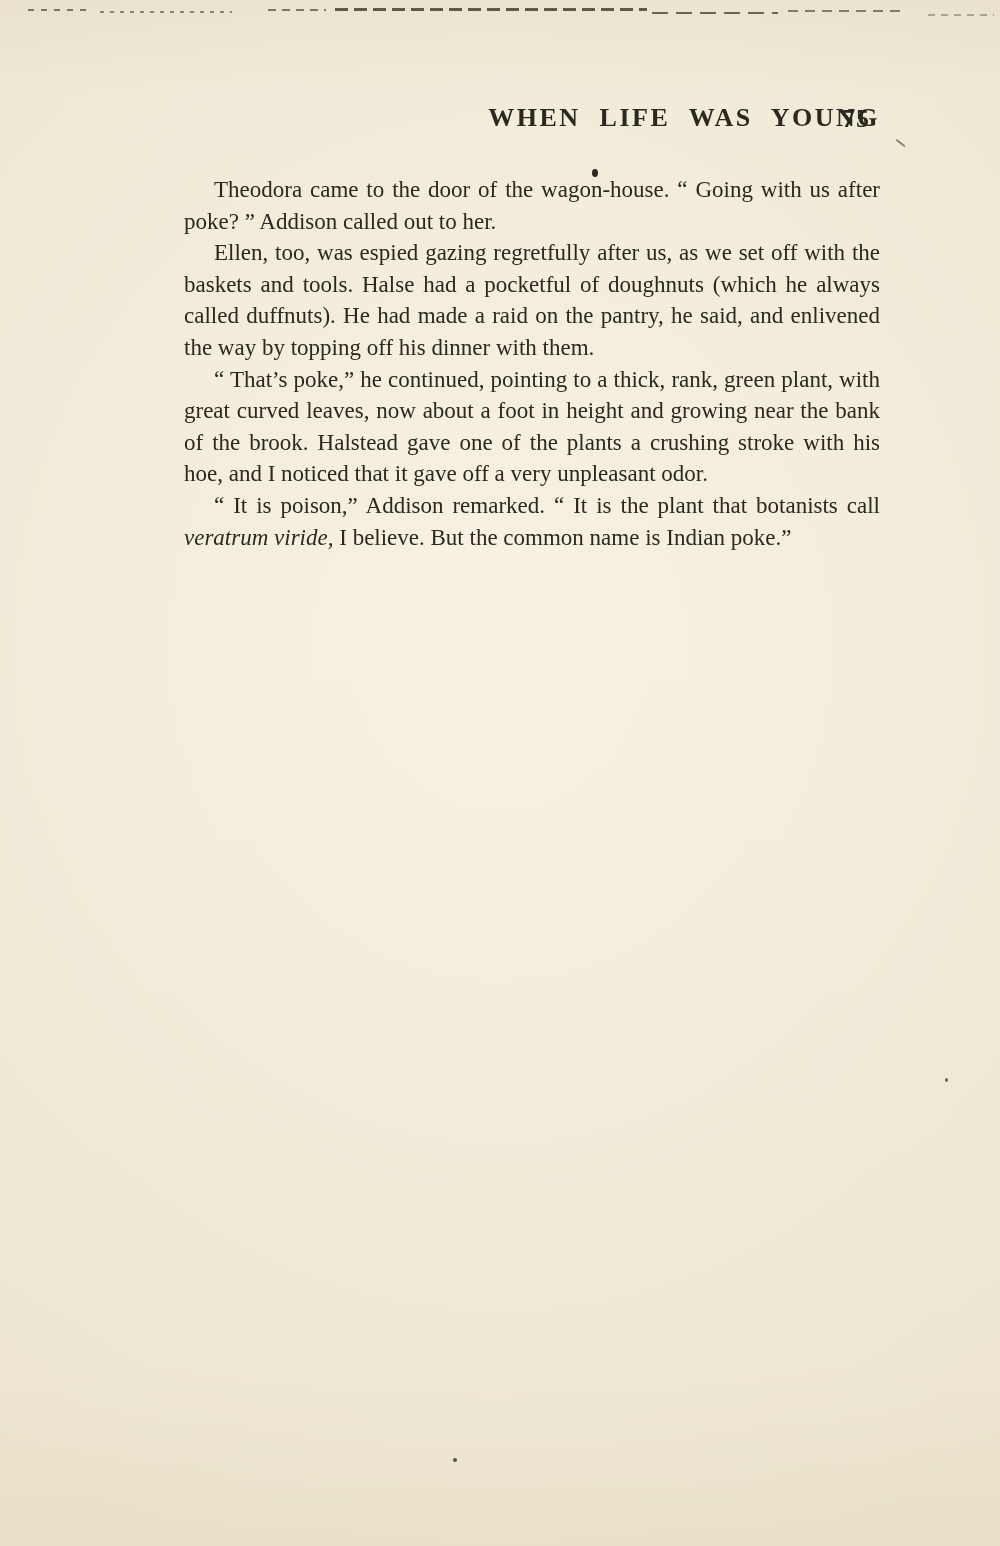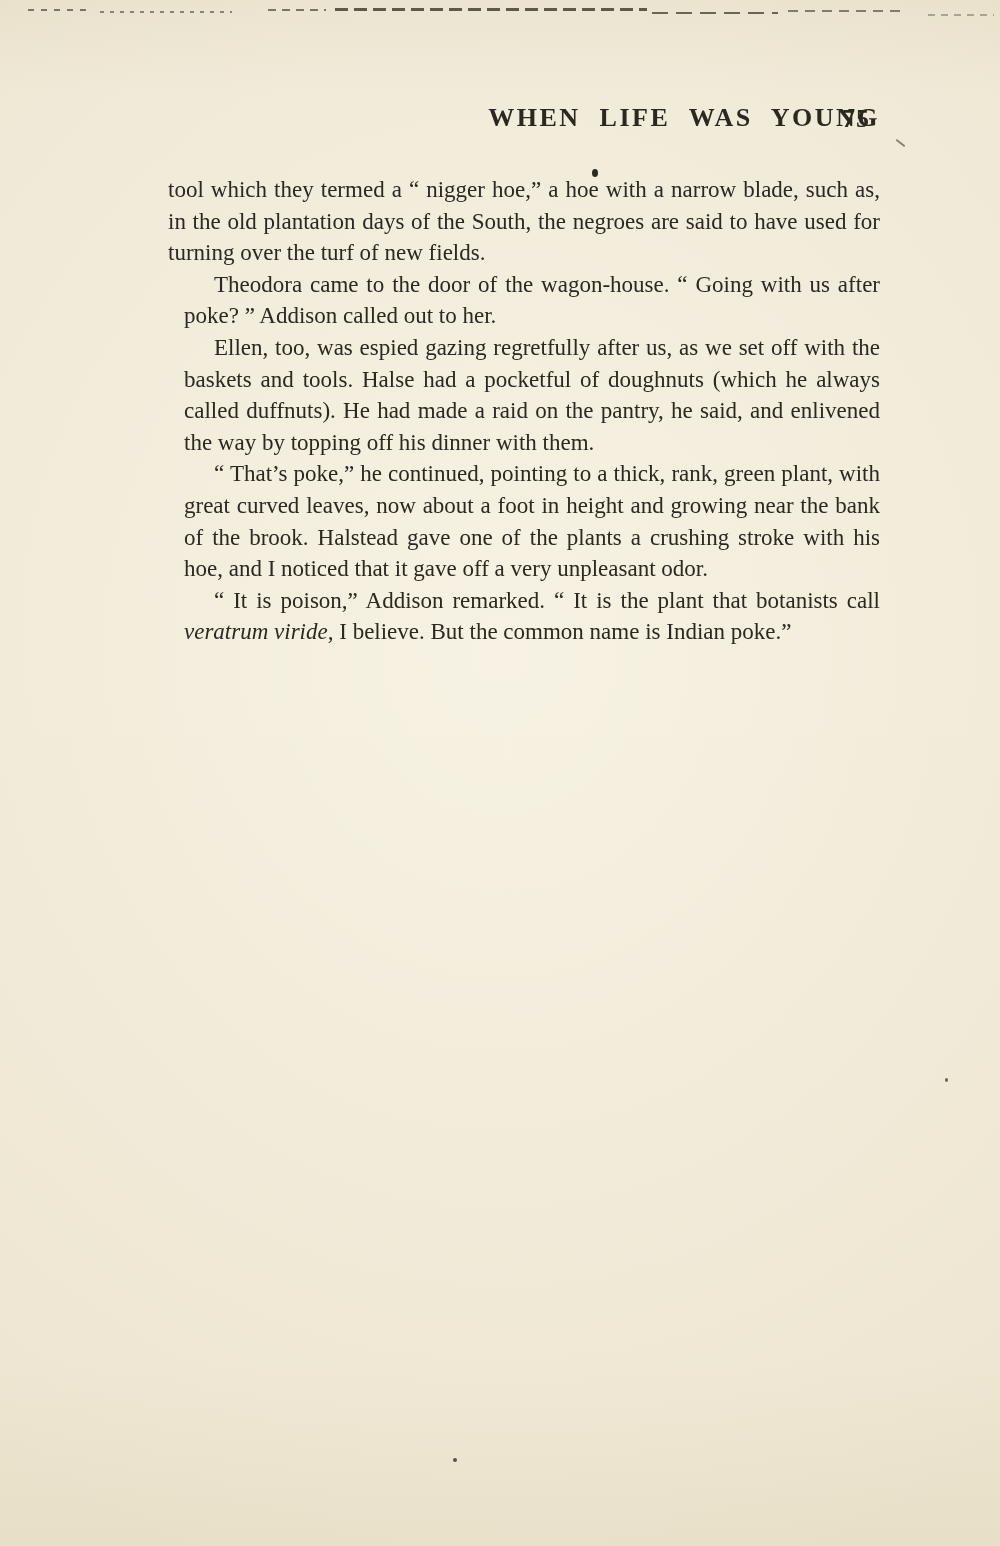--- a/index.html
+++ b/index.html
@@ -86,21 +86,20 @@
     <div class="speck speck4"></div>
   </div>
 
   <div class="text-block">
 
     <div class="running-header">
       <span class="title">WHEN LIFE WAS YOUNG</span>
       <span class="pageno">75</span>
     </div>
 
-    <p class="par">tool which they termed a “ nigger hoe,” a hoe with a narrow blade, such as, in the old plantation days of the South, the negroes are said to have used for turning over the turf of new fields.</p>
     <p class="par indent">Theodora came to the door of the wagon-house. “ Going with us after poke? ” Addison called out to her.</p>
     <p class="par indent">Ellen, too, was espied gazing regretfully after us, as we set off with the baskets and tools.  Halse had a pocketful of doughnuts (which he always called duffnuts).  He had made a raid on the pantry, he said, and enlivened the way by topping off his dinner with them.</p>
     <p class="par indent">“ That’s poke,” he continued, pointing to a thick, rank, green plant, with great curved leaves, now about a foot in height and growing near the bank of the brook.  Halstead gave one of the plants a crushing stroke with his hoe, and I noticed that it gave off a very unpleasant odor.</p>
     <p class="par indent"><span>“ It is poison,” Addison remarked.  “ It is the plant that botanists call </span><em class="latin">veratrum viride,</em><span> I believe.  But the common name is Indian poke.”</span></p>
 
   </div>
 
 </div>
 
 </body></html>

